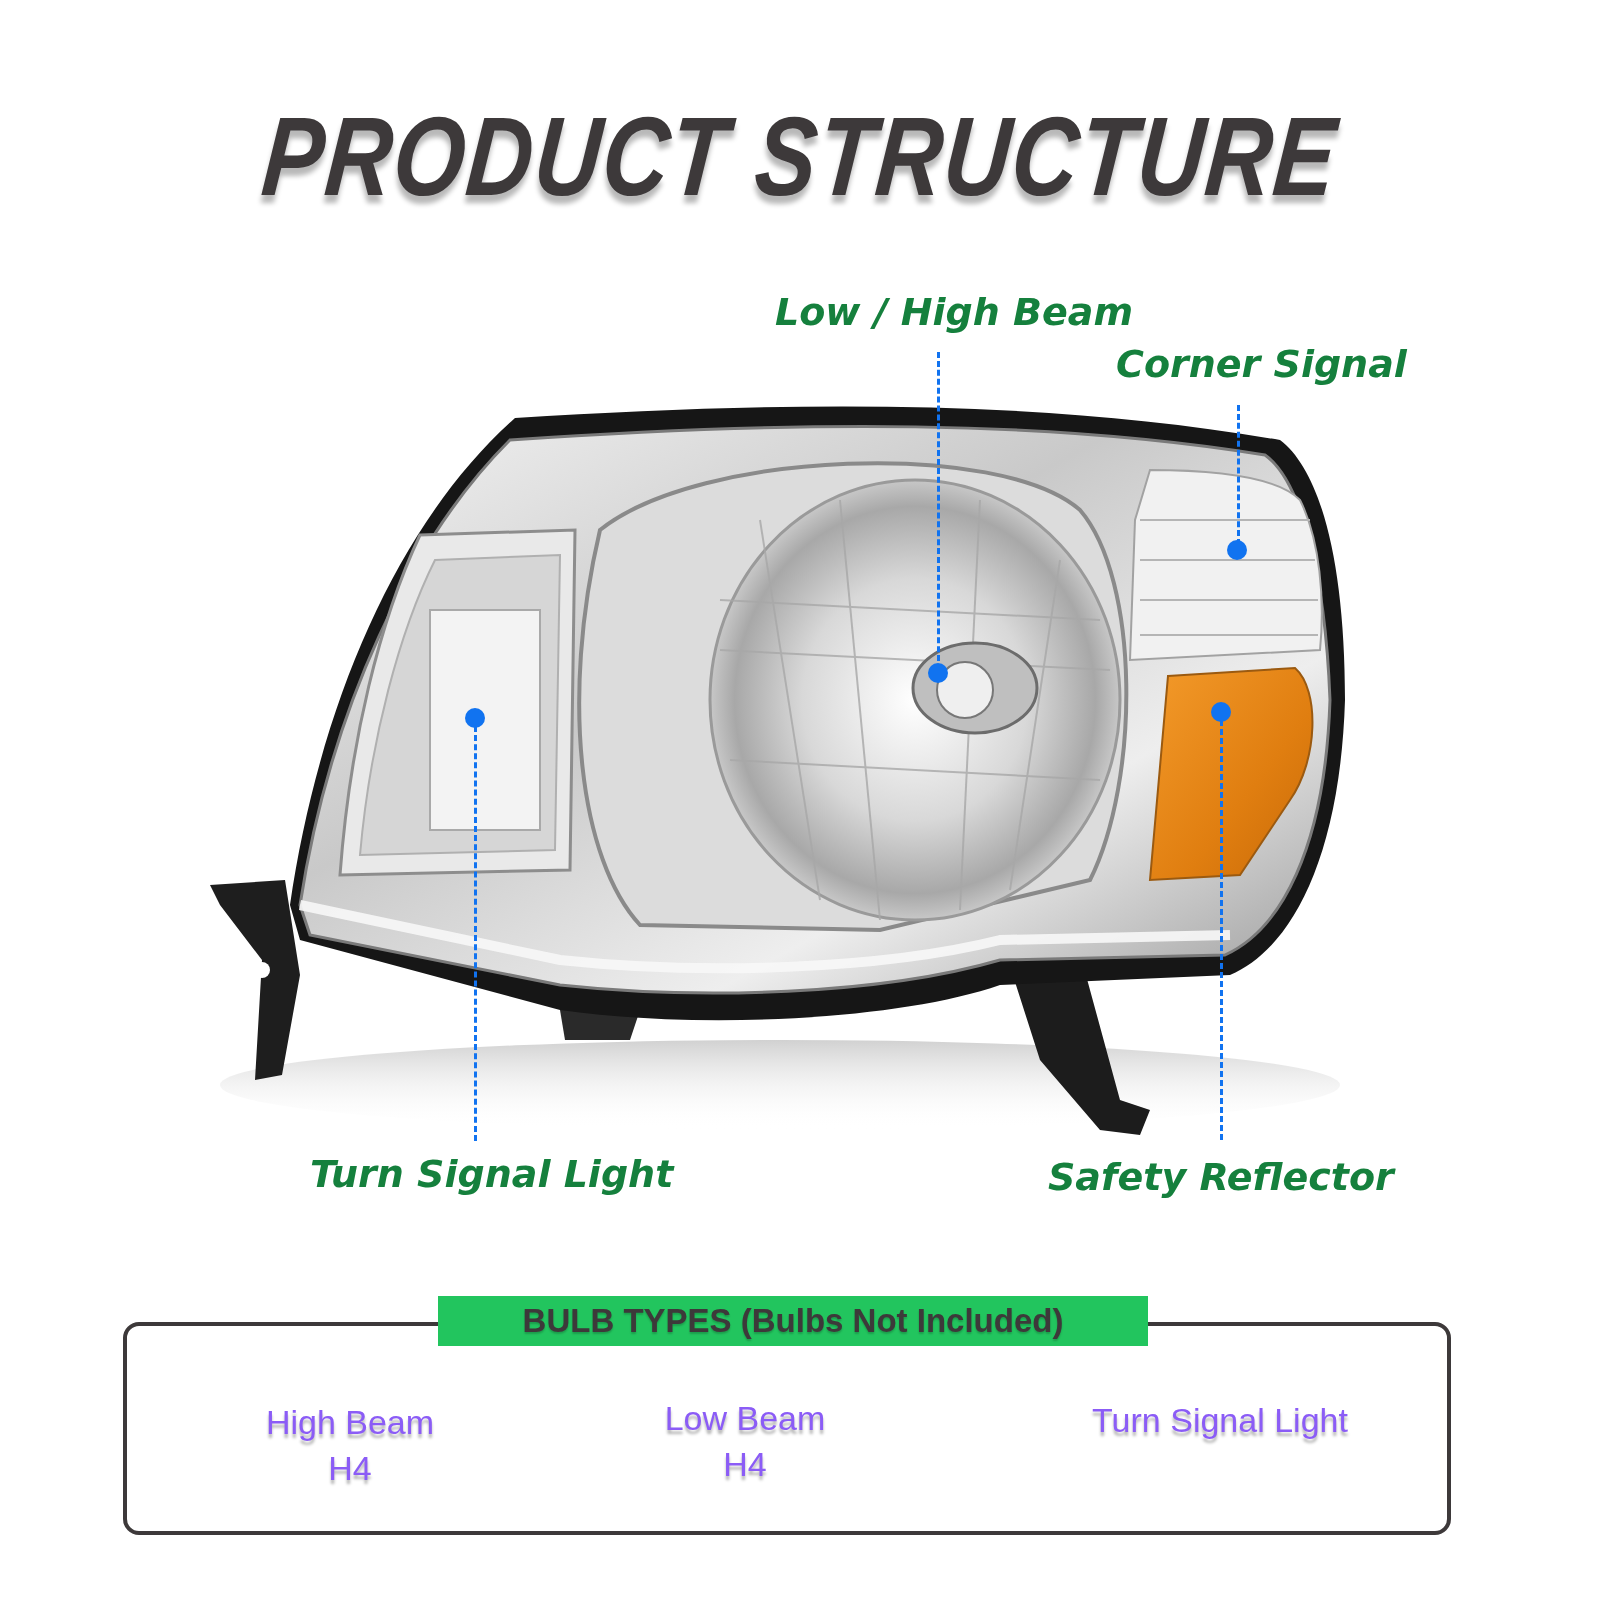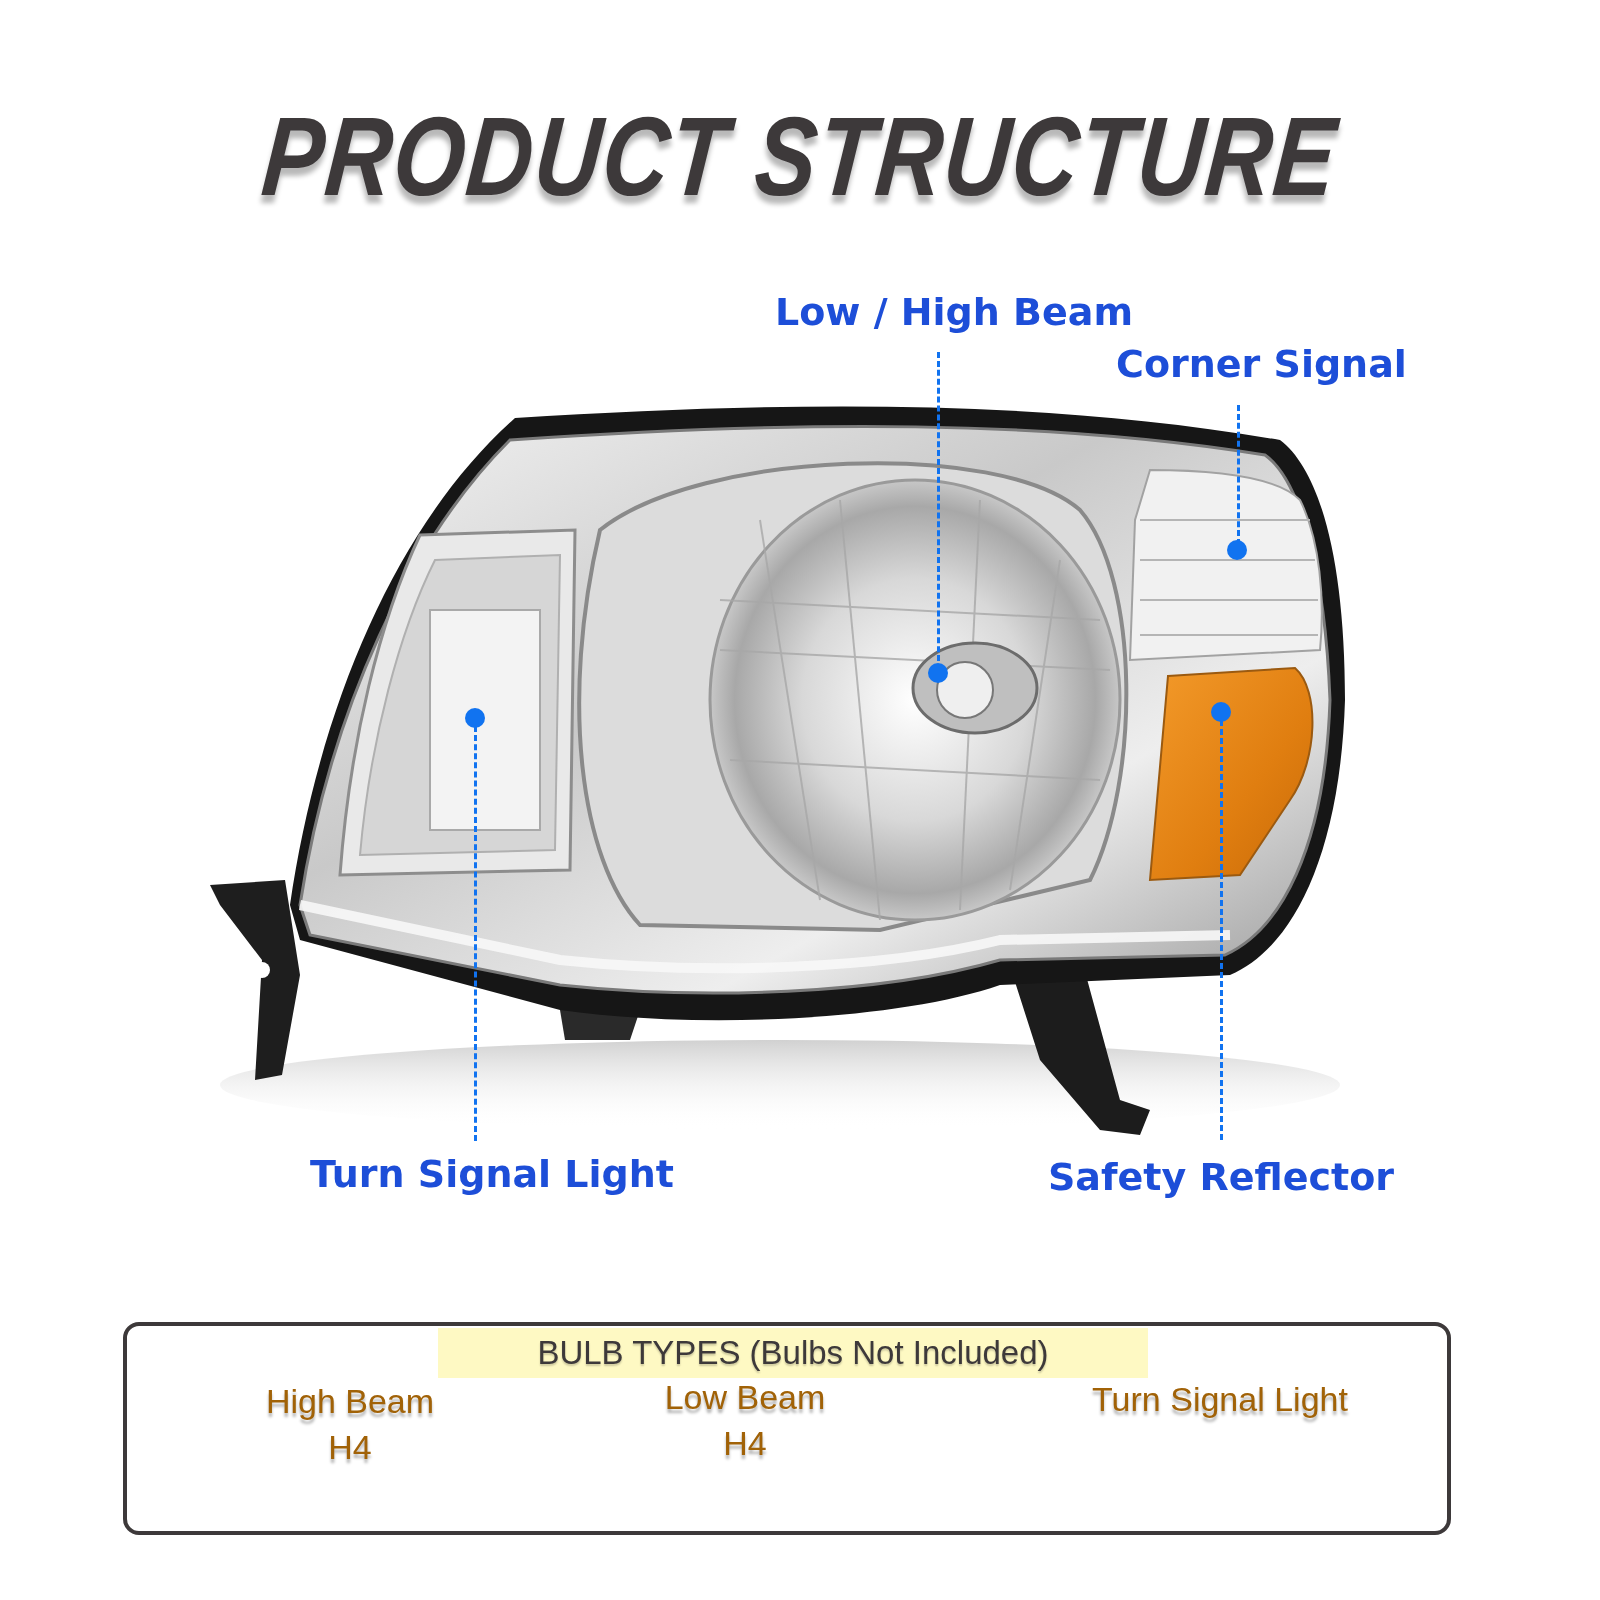--- a/index.html
+++ b/index.html
@@ -11,41 +11,41 @@
       font-size: 112px; letter-spacing: 2px; color: #3d393a;
       transform: scaleX(0.82) skewX(-6deg);
       text-shadow: 0 8px 6px rgba(0,0,0,0.28);
     }
 
     
     .product { position: absolute; left: 0; top: 0; width: 1600px; height: 1600px; }
 
     .callout-label {
       position: absolute; font-family: "DejaVu Sans", sans-serif; font-weight: bold;
-      font-size: 38px; color: #1d4ed8; white-space: nowrap; letter-spacing: 0px;
+      font-size: 38px; color: #15803d; white-space: nowrap; letter-spacing: 0px; font-style: italic;
     }
 
     .dot { position: absolute; width: 20px; height: 20px; border-radius: 50%; background: #1173f0; }
     .dash { position: absolute; width: 0; border-left: 3px dashed #1173f0; }
 
     .bulb-box {
       position: absolute; left: 123px; top: 1322px; width: 1320px; height: 205px;
       border: 4px solid #3d393a; border-radius: 16px;
     }
     .bulb-box-title {
-      position: absolute; left: 438px; top: 1296px; width: 710px; height: 50px; background: #fef9c3;
-      text-align: center; font-family: "Liberation Sans", sans-serif; font-weight: normal;
+      position: absolute; left: 438px; top: 1296px; width: 710px; height: 50px; background: #22c55e;
+      text-align: center; font-family: "Liberation Sans", sans-serif; font-weight: bold;
       font-size: 33px; line-height: 50px; color: #3d393a;
       text-shadow: 0 2px 2px rgba(0,0,0,0.2);
-      margin-top: 32px;
     }
     .bulb-col {
       position: absolute; text-align: center; font-family: "Liberation Sans", sans-serif;
-      font-size: 34px; color: #a16207; line-height: 46px;
+      font-size: 34px; color: #8b5cf6; line-height: 46px;
       text-shadow: 0 4px 3px rgba(0,0,0,0.3);
+      margin-top: 21px;
     }
   </style>
 </head>
 <body>
 
 <div class="title">PRODUCT STRUCTURE</div>
 
 <svg class="product" viewBox="0 0 1600 1600" xmlns="http://www.w3.org/2000/svg">
   <defs>
     <linearGradient id="chrome" x1="0" y1="0" x2="1" y2="1">

